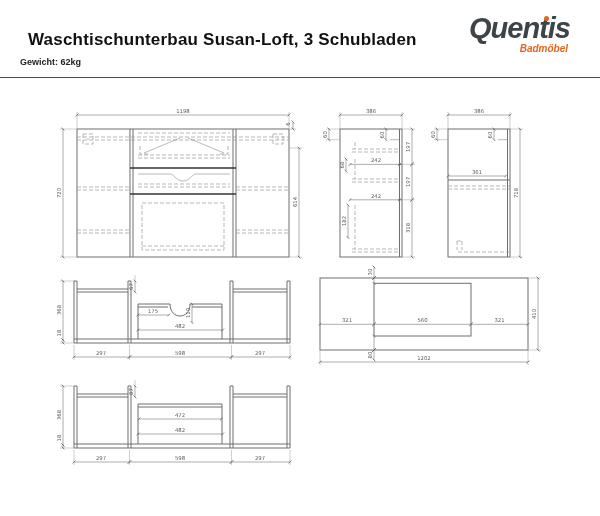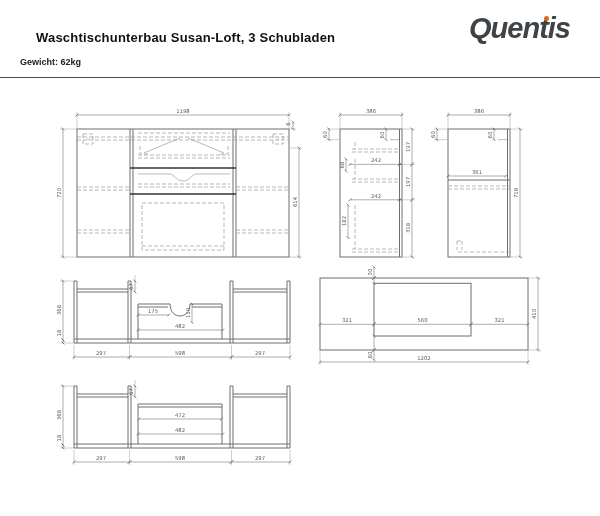--- a/index.html
+++ b/index.html
@@ -1,21 +1,21 @@
 <!DOCTYPE html>
 <html><head>
 <meta charset="utf-8">
 <style>
   html,body{margin:0;padding:0;}
   body{
     width:600px;height:516px;position:relative;background:#ffffff;
     font-family:"Liberation Sans","DejaVu Sans",sans-serif;overflow:hidden;
   }
   .title{
-    position:absolute;left:36px;top:30px;font-size:13px;font-weight:bold;color:#111;
+    position:absolute;left:28px;top:30px;font-size:17px;font-weight:bold;color:#111;
     letter-spacing:.2px;
   }
   .weight{
     position:absolute;left:20px;top:57px;font-size:9px;font-weight:bold;color:#222;
   }
   .logo{
     position:absolute;right:30px;top:14px;width:122px;text-align:right;
   }
   .logo .name{
     display:block;font-size:29px;font-weight:bold;font-style:italic;
@@ -46,20 +46,21 @@
 </style>
 </head>
 <body>
 
 <div class="title">Waschtischunterbau Susan-Loft, 3 Schubladen</div>
 <div class="weight">Gewicht: 62kg</div>
 
 <div class="logo">
   <span class="name">Quentis</span>
   <span class="idot"></span>
+  <span class="sub">Badmöbel</span>
 </div>
 
 <div class="rule"></div>
 
 <svg class="drawing" style="left:52px;top:102px" width="258" height="166" viewBox="0 0 258 166">
   <defs>
     <marker id="tk" markerWidth="6" markerHeight="6" refX="3" refY="3" orient="auto">
       <line x1="1" y1="5" x2="5" y2="1" stroke="#555" stroke-width="1"></line>
     </marker>
   </defs>

